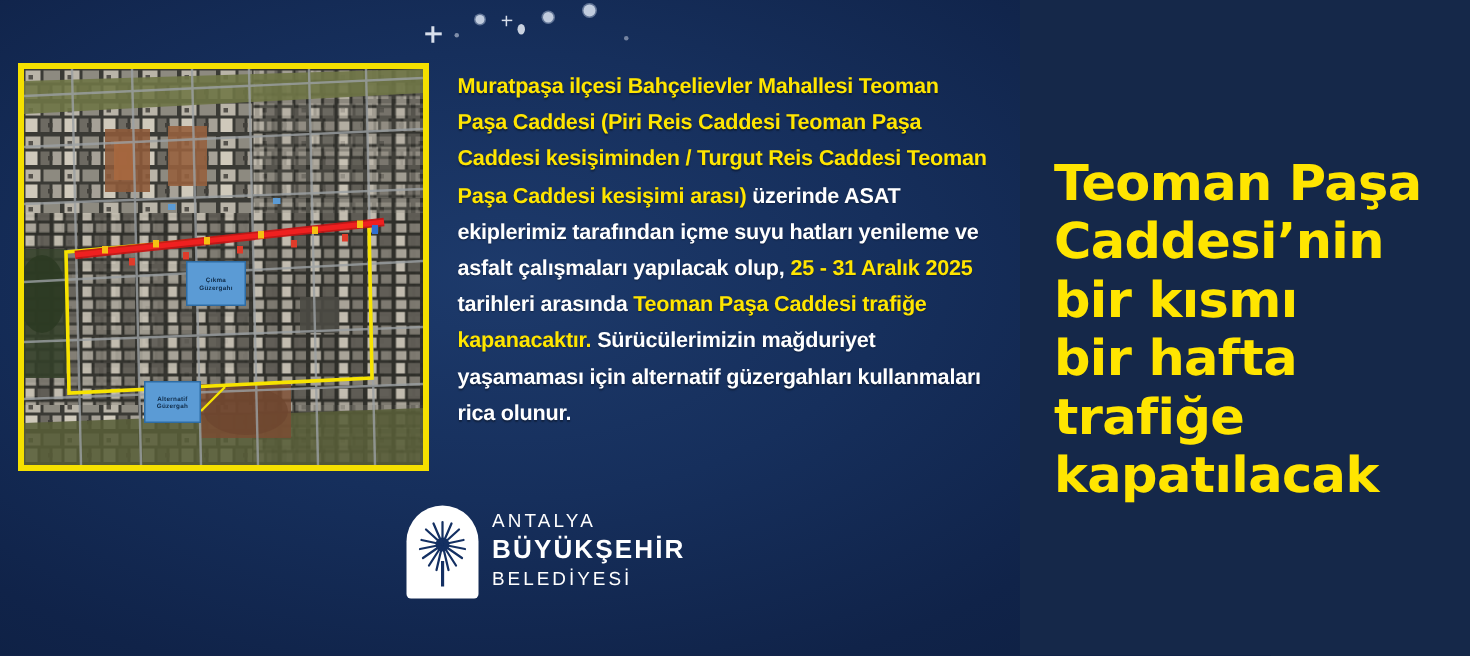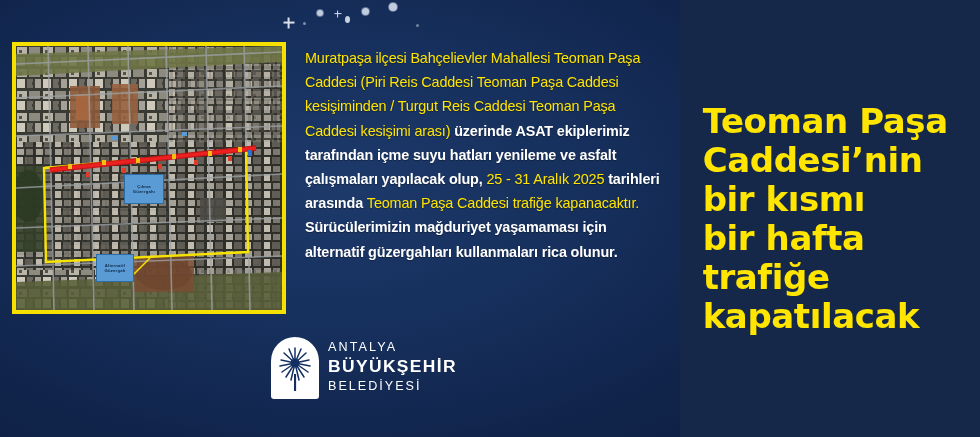--- a/index.html
+++ b/index.html
@@ -81,21 +81,21 @@
   #copy p {
     color: #ffffff;
     font-size: 14.4px;
     line-height: 24.2px;
     font-weight: 600;
     letter-spacing: -0.15px;
     text-shadow: 0 1px 1px rgba(0,0,0,.35);
   }
   #copy .hl {
     color: #ffe500;
-    font-weight: 400;
+    font-weight: 700;
   }
 
   
   #logo {
     position: absolute;
     left: 271px; top: 337px;
     display: flex; align-items: center; gap: 9px;
   }
   #logo-mark {
     position: relative;

